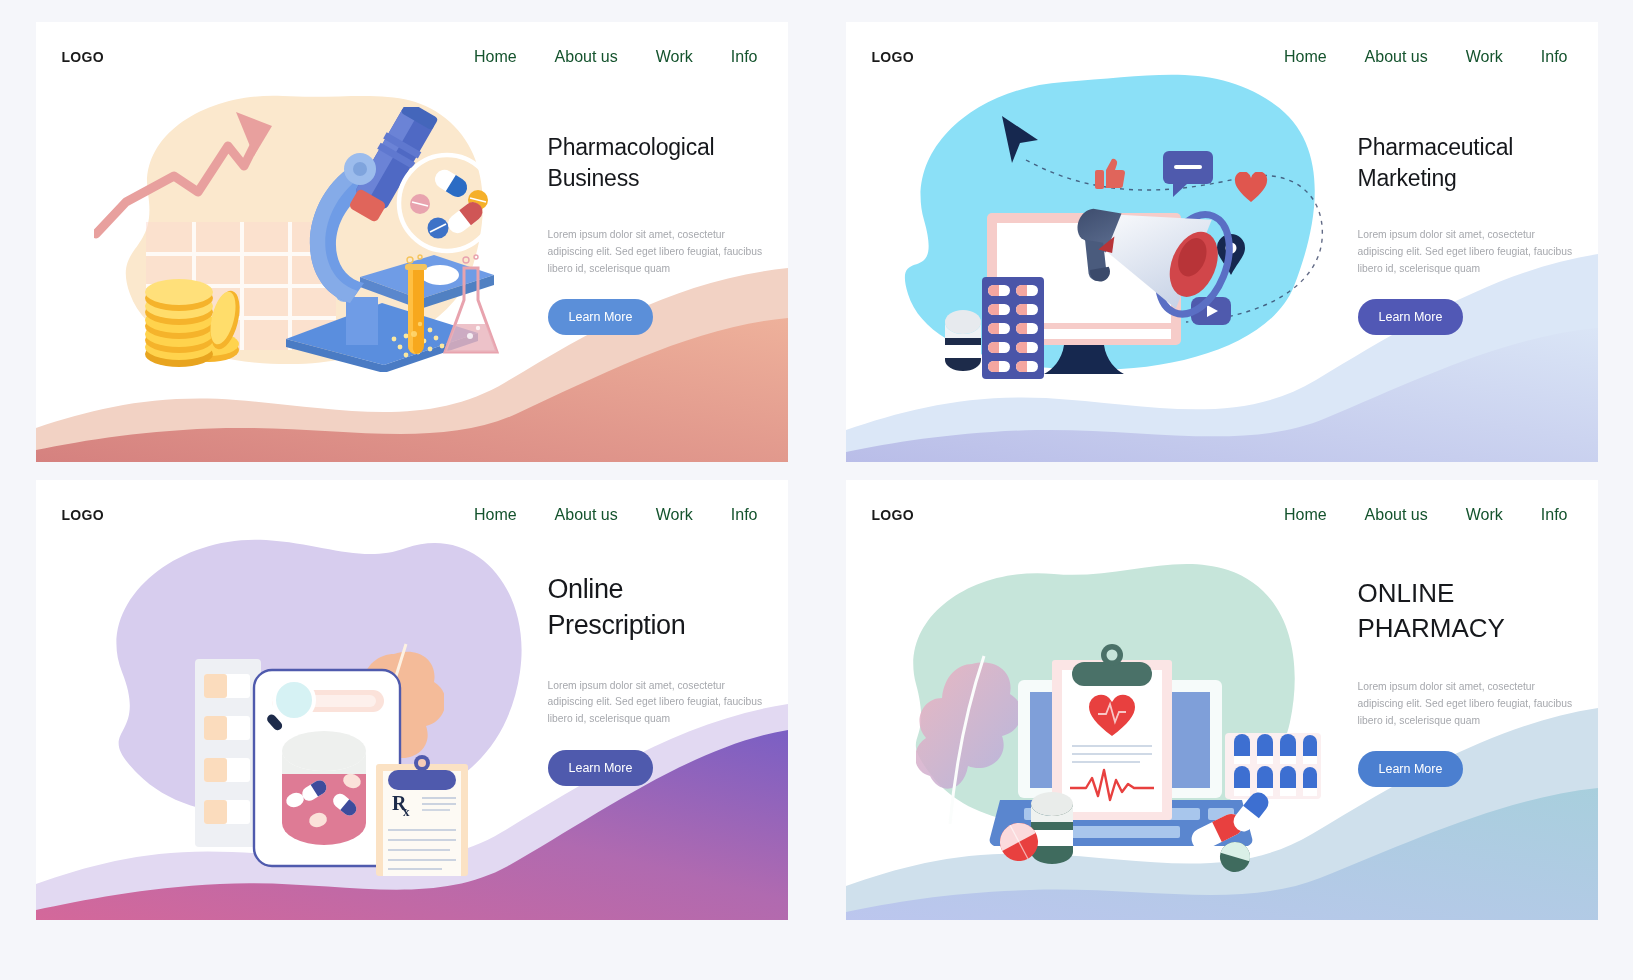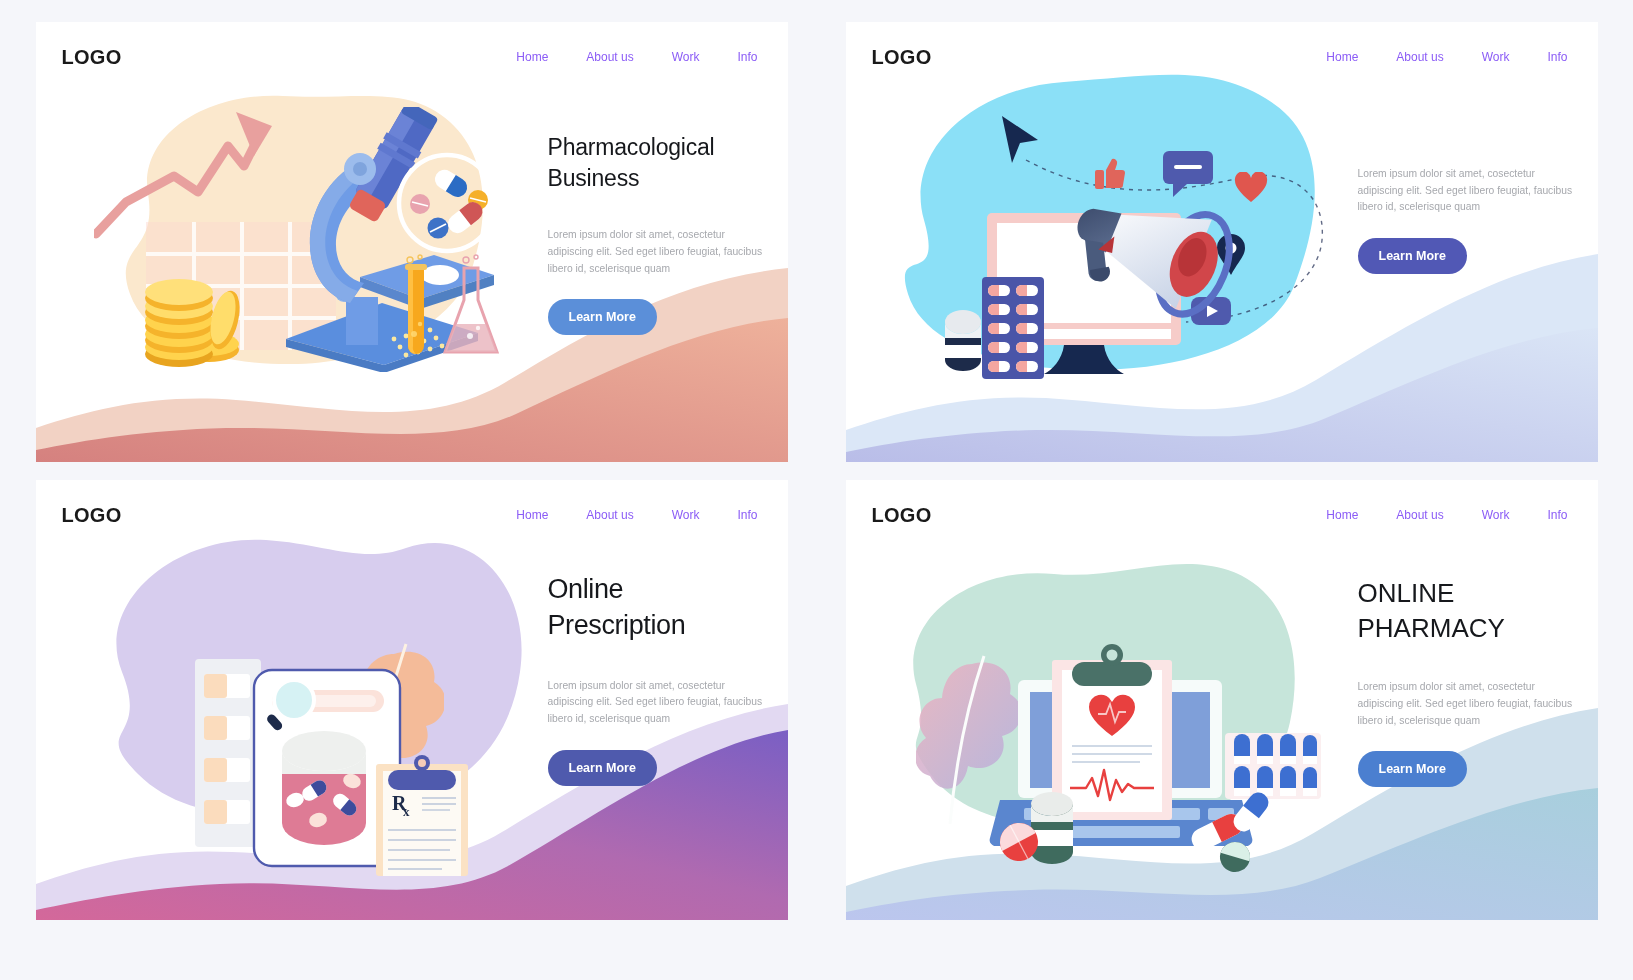--- a/index.html
+++ b/index.html
@@ -35,33 +35,33 @@
   .nav {
     position: absolute;
     top: 0; left: 0; right: 0;
     height: 70px;
     display: flex;
     align-items: center;
     padding: 0 30px 0 26px;
     z-index: 40;
   }
   .logo {
-    font-size: 20px;
+    font-size: 14px;
     font-weight: bold;
     letter-spacing: 0.3px;
     color: #1a1a1a;
   }
   .nav-links {
     margin-left: auto;
     display: flex;
     gap: 38px;
   }
   .nav-links span {
-    font-size: 12px;
-    color: #8b5cf6;
+    font-size: 16px;
+    color: #14532d;
     white-space: nowrap;
   }
 
   
   .copy {
     position: absolute;
     z-index: 40;
     left: 512px;
     width: 220px;
   }
@@ -83,21 +83,20 @@
   .btn {
     margin-top: 22px;
     display: inline-block;
     padding: 11px 21px;
     border-radius: 19px;
     border: none;
     color: #fff;
     font-size: 12.5px;
     font-family: "Liberation Sans", sans-serif;
     cursor: pointer;
-    font-weight: bold;
   }
 
   
   .waves { position: absolute; bottom: 0; left: 0; width: 100%; height: 230px; z-index: 5; }
   .waves svg { display: block; width: 100%; height: 100%; }
 
   
   .art { position: absolute; z-index: 20; }
 </style>
 </head>
@@ -400,20 +399,24 @@
       <div class="logo">LOGO</div>
       <div class="nav-links">
         <span>Home</span>
         <span>About us</span>
         <span>Work</span>
         <span>Info</span>
       </div>
     </div>
 
     <div class="copy" style="top:110px;">
+      <h1>
+        <span>Pharmaceutical</span><br>
+        <span>Marketing</span>
+      </h1>
       <p>Lorem ipsum dolor sit amet, cosectetur adipiscing elit. Sed eget libero feugiat, faucibus libero id, scelerisque quam</p>
       <button class="btn" style="background:#5158b5;">Learn More</button>
     </div>
   </div>
 
   <div class="card">
 
     <svg class="art" style="left:40px; top:42px;" width="470" height="330" viewBox="0 0 470 330">
       <path d="M46 150 C18 80 100 12 190 18 C250 22 286 42 330 26 C398 2 456 66 444 150 C432 234 372 282 280 290 C188 298 110 300 62 252 C14 204 74 220 46 150 Z" fill="#d7cdee"></path>
     </svg>

